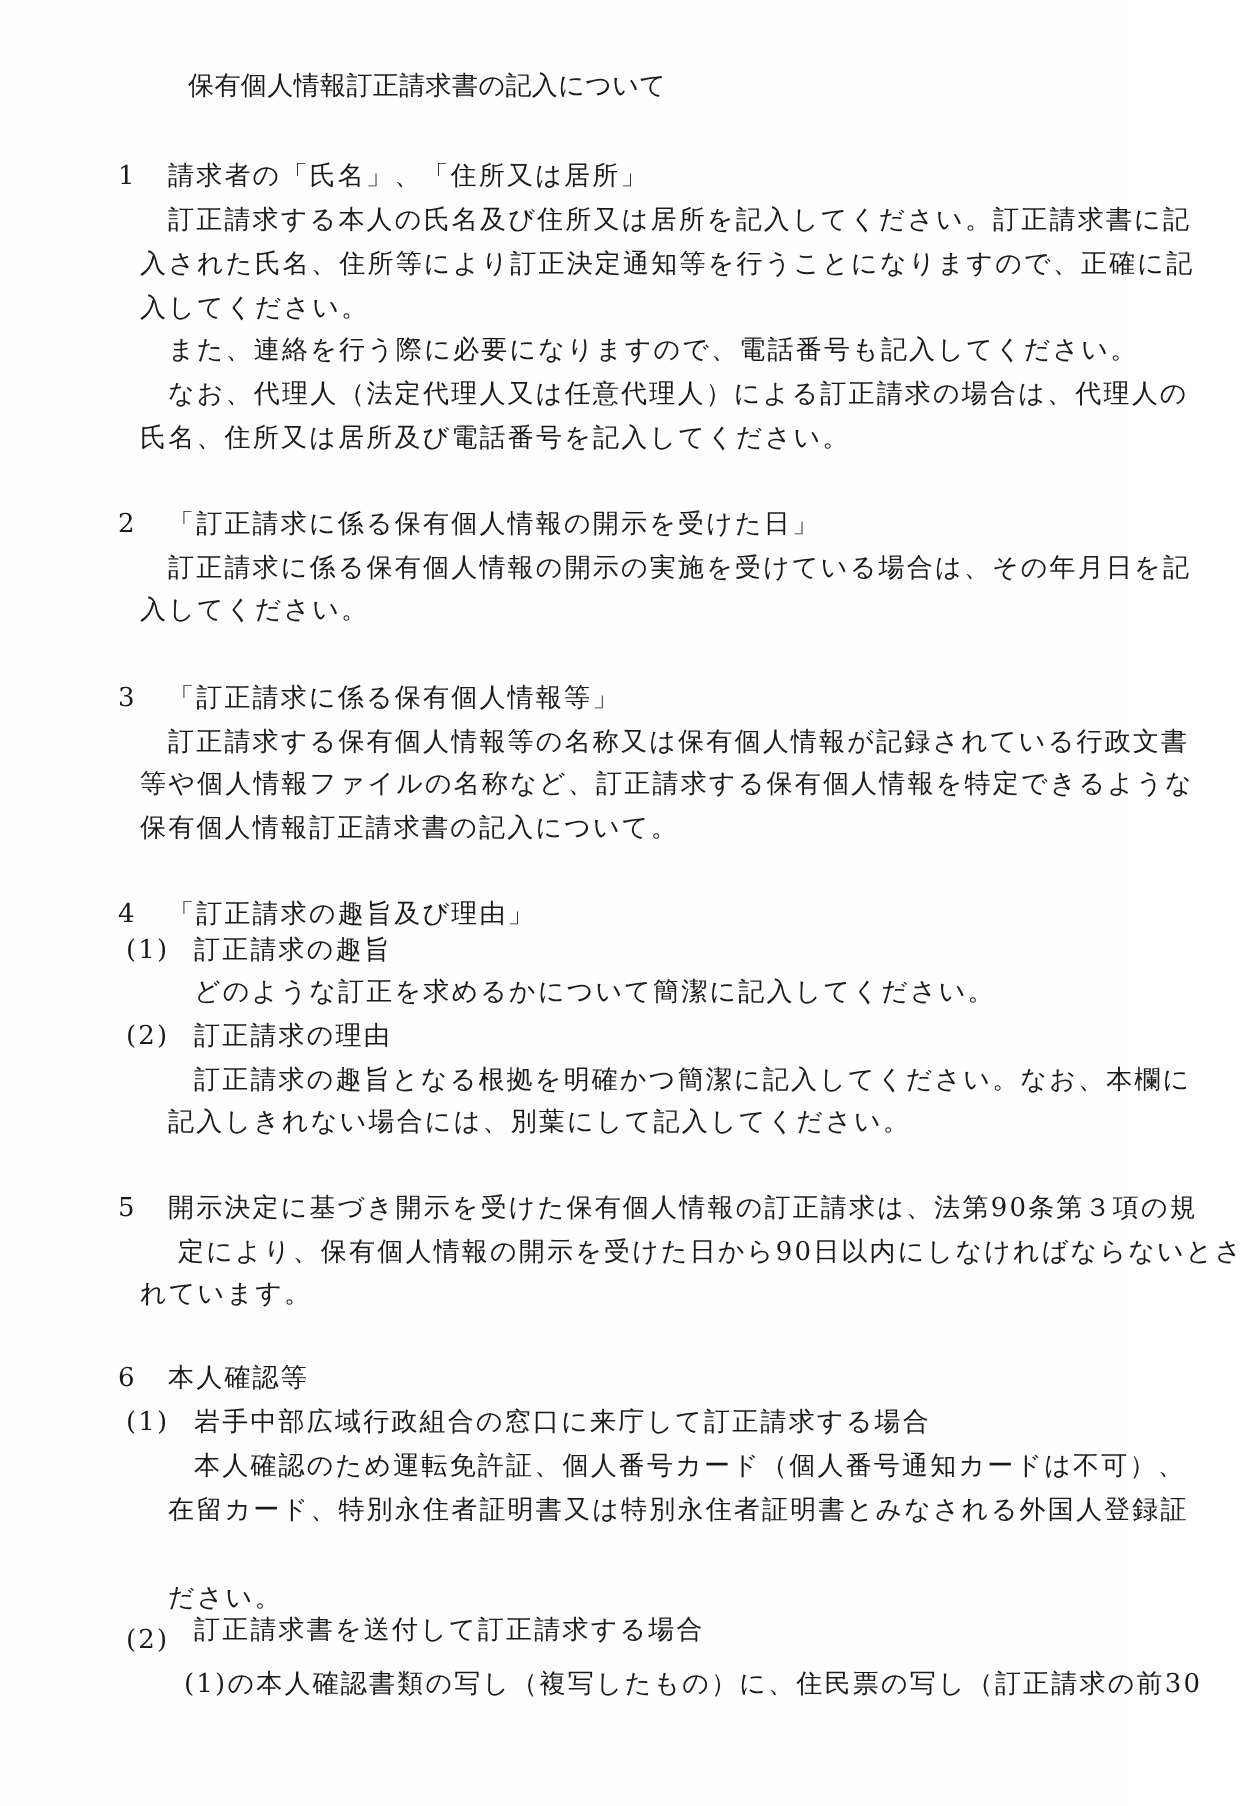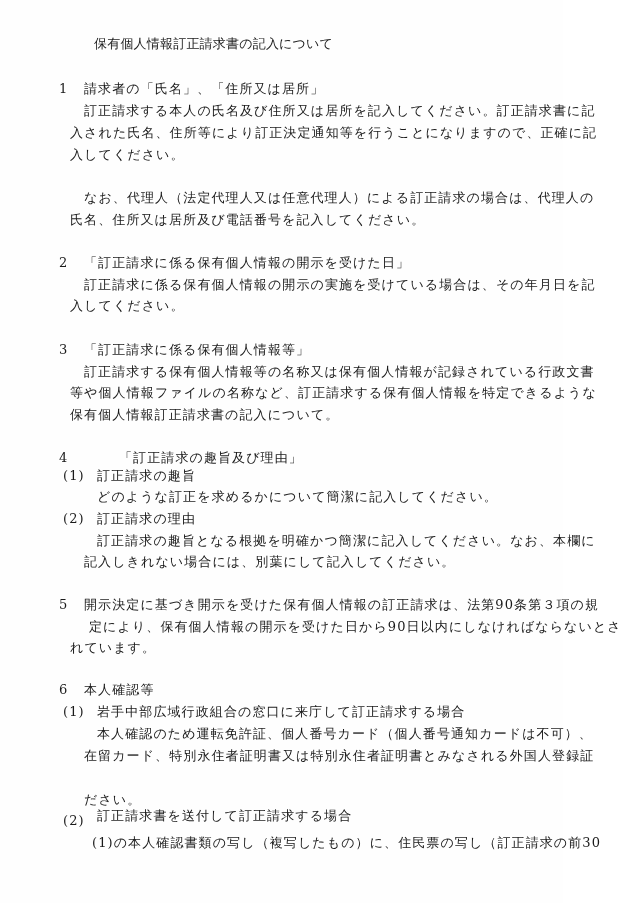--- a/index.html
+++ b/index.html
@@ -15,36 +15,37 @@
 
 <div class="page">
 
   <div class="ln title" style="left:94px; top:36px;">保有個人情報訂正請求書の記入について</div>
 
   <div class="ln" style="left:59px; top:81px;">1</div>
   <div class="ln" style="left:84px; top:81px;">請求者の「氏名」、「住所又は居所」</div>
   <div class="ln" style="left:84px; top:103px;">訂正請求する本人の氏名及び住所又は居所を記入してください。訂正請求書に記</div>
   <div class="ln" style="left:70px; top:125px;">入された氏名、住所等により訂正決定通知等を行うことになりますので、正確に記</div>
   <div class="ln" style="left:70px; top:147px;">入してください。</div>
+  <div class="ln" style="left:84px; top:168px;">また、連絡を行う際に必要になりますので、電話番号も記入してください。</div>
   <div class="ln" style="left:84px; top:190px;">なお、代理人（法定代理人又は任意代理人）による訂正請求の場合は、代理人の</div>
   <div class="ln" style="left:70px; top:212px;text-align:center;">氏名、住所又は居所及び電話番号を記入してください。</div>
 
   <div class="ln" style="left:59px; top:255px;">2</div>
   <div class="ln" style="left:84px; top:255px;">「訂正請求に係る保有個人情報の開示を受けた日」</div>
   <div class="ln" style="left:84px; top:277px;">訂正請求に係る保有個人情報の開示の実施を受けている場合は、その年月日を記</div>
   <div class="ln" style="left:70px; top:298px;">入してください。</div>
 
   <div class="ln" style="left:59px; top:342px;">3</div>
   <div class="ln" style="left:84px; top:342px;">「訂正請求に係る保有個人情報等」</div>
   <div class="ln" style="left:70px; top:385px;">等や個人情報ファイルの名称など、訂正請求する保有個人情報を特定できるような</div>
   <div class="ln" style="left:84px; top:364px;">訂正請求する保有個人情報等の名称又は保有個人情報が記録されている行政文書</div>
   <div class="ln" style="left:70px; top:407px;">保有個人情報訂正請求書の記入について。</div>
 
   <div class="ln" style="left:59px; top:450px;">4</div>
-  <div class="ln" style="left:84px; top:450px;margin-left:35px;">「訂正請求の趣旨及び理由」</div>
+  <div class="ln" style="left:84px; top:450px;">「訂正請求の趣旨及び理由」</div>
   <div class="ln" style="left:63px; top:468px;">(1)</div>
   <div class="ln" style="left:97px; top:468px;">訂正請求の趣旨</div>
   <div class="ln" style="left:97px; top:489px;">どのような訂正を求めるかについて簡潔に記入してください。</div>
   <div class="ln" style="left:63px; top:511px;">(2)</div>
   <div class="ln" style="left:97px; top:511px;">訂正請求の理由</div>
   <div class="ln" style="left:97px; top:533px;">訂正請求の趣旨となる根拠を明確かつ簡潔に記入してください。なお、本欄に</div>
   <div class="ln" style="left:84px; top:554px;">記入しきれない場合には、別葉にして記入してください。</div>
 
   <div class="ln" style="left:59px; top:597px;">5</div>
   <div class="ln" style="left:84px; top:597px;">開示決定に基づき開示を受けた保有個人情報の訂正請求は、法第90条第３項の規</div>

